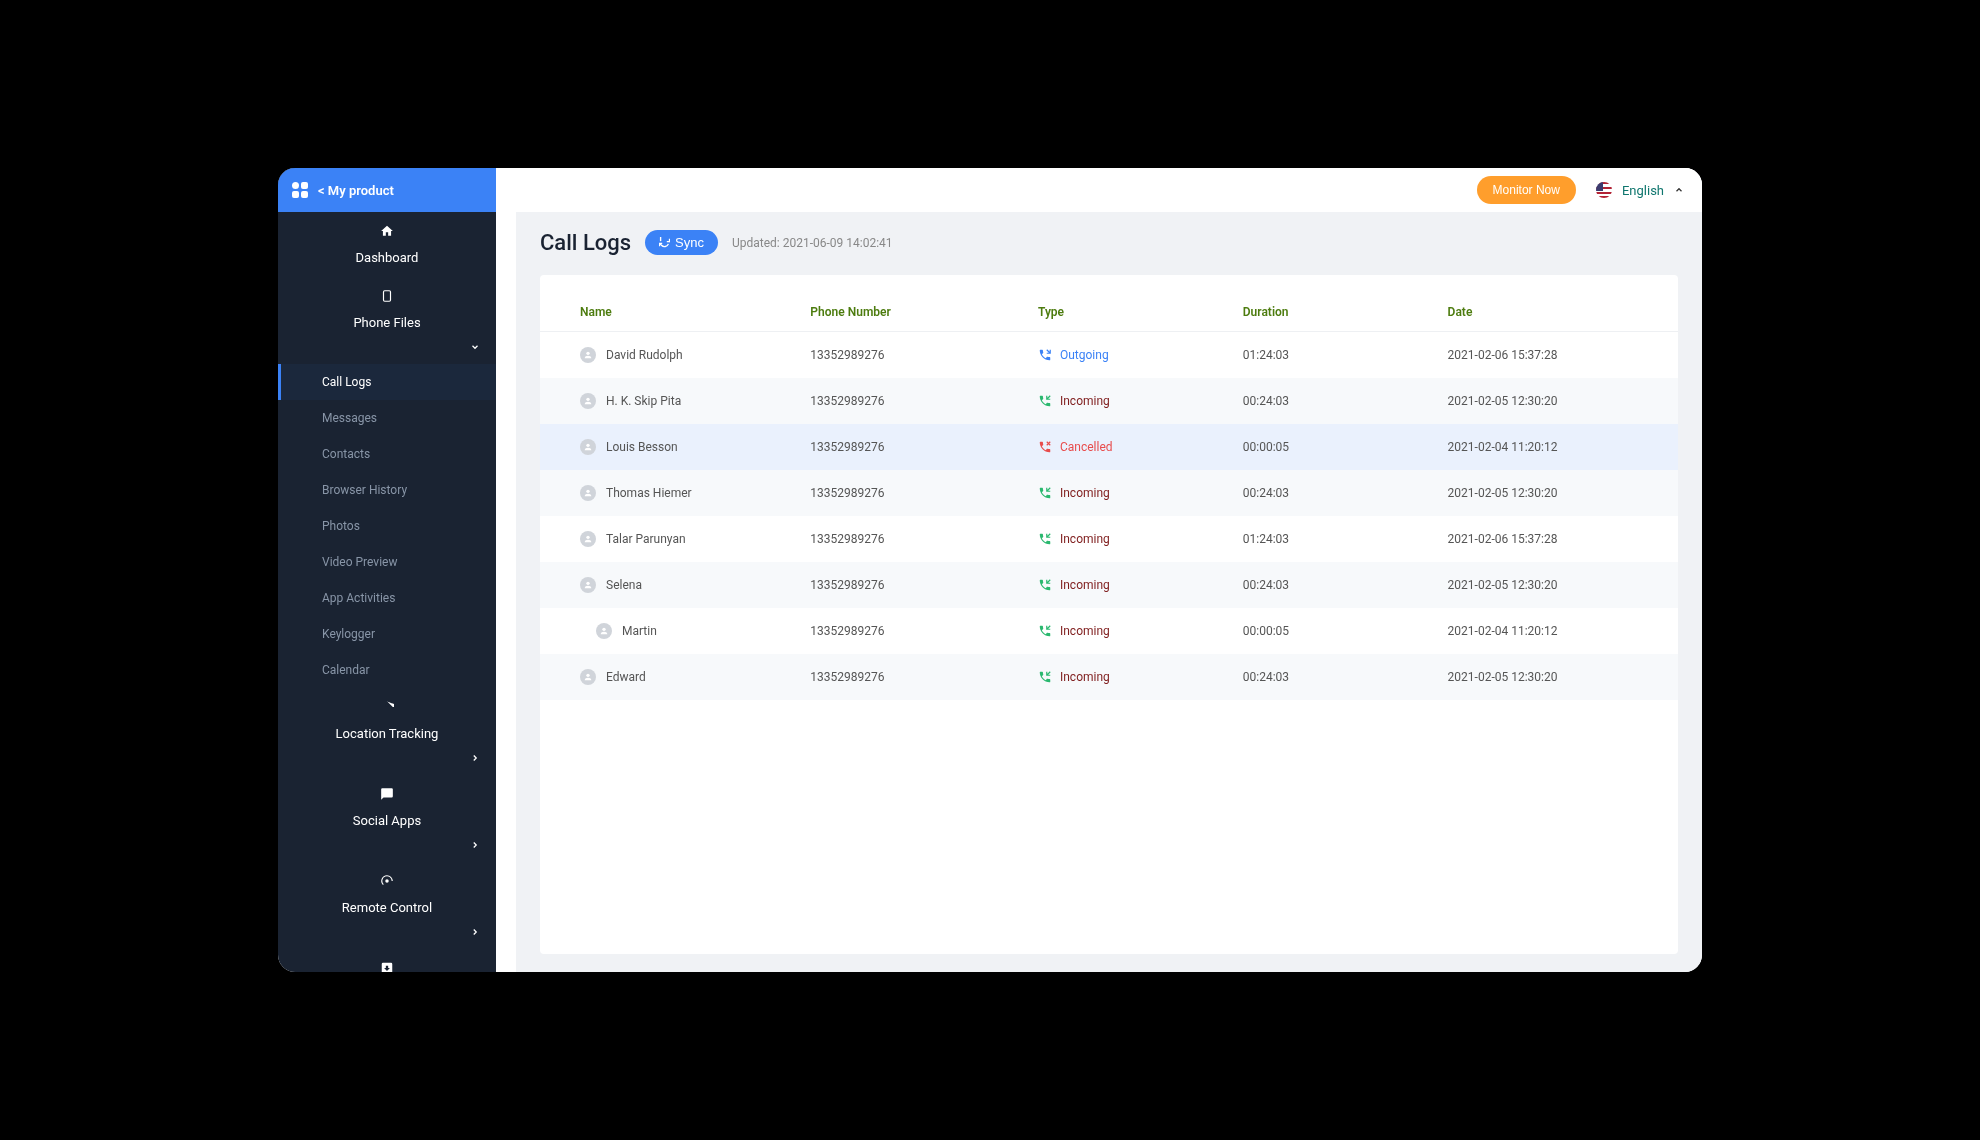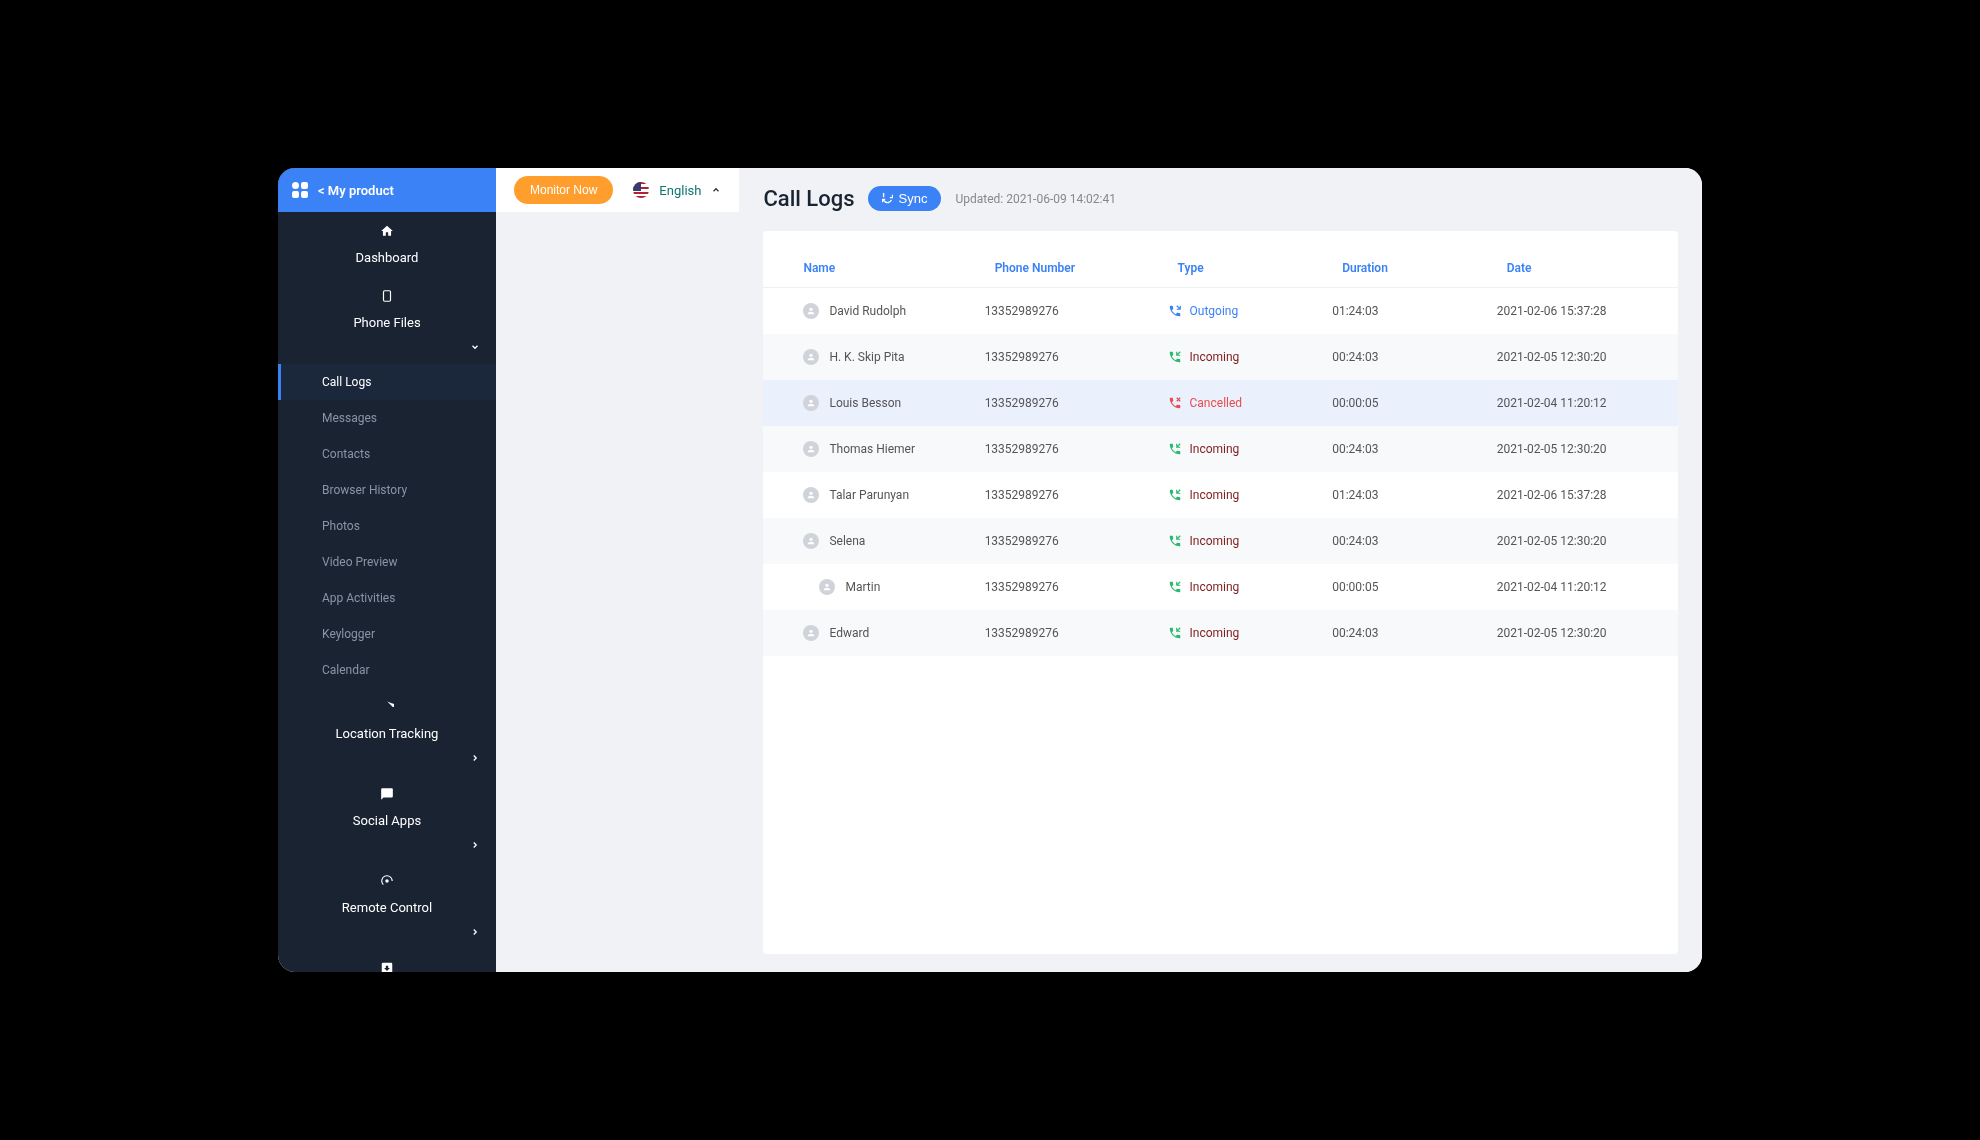--- a/index.html
+++ b/index.html
@@ -14,42 +14,42 @@
 .logo-dots span { background: #fff; border-radius: 2px; }
 .logo-dots span:first-child { border-radius: 50%; }
 .sidebar-menu { flex: 1; overflow-y: auto; }
 .menu-item { display: flex; align-items: center; padding: 12px 16px; color: #fff; font-size: 13px; cursor: pointer; gap: 12px; flex-direction: column; }
 .menu-item .icon { width: 14px; height: 14px; display: inline-flex; align-items: center; justify-content: center; }
 .menu-item .chevron { margin-left: auto; width: 10px; height: 10px; }
 .submenu-item { padding: 11px 16px 11px 44px; color: #8895a7; font-size: 12px; cursor: pointer; }
 .submenu-item.active { color: #fff; border-left: 3px solid #3b82f6; padding-left: 41px; background: rgba(59,130,246,0.05); }
 
 
-.main { flex: 1; background: #f0f2f5; display: flex; flex-direction: row; overflow: hidden; }
+.main { flex: 1; background: #f0f2f5; display: flex; flex-direction: column; overflow: hidden; margin-left: 20px; }
 .topbar { background: #fff; height: 44px; display: flex; align-items: center; justify-content: flex-end; padding: 0 18px; gap: 20px; flex-shrink: 0; }
 .monitor-btn { background: #ff9e2c; color: #fff; border: none; padding: 7px 16px; border-radius: 16px; font-size: 12px; font-weight: 500; cursor: pointer; }
 .lang-selector { display: flex; align-items: center; gap: 10px; font-size: 13px; color: #0f766e; cursor: pointer; }
 .flag { width: 16px; height: 16px; border-radius: 50%; background: linear-gradient(to bottom, #b22234 0%, #b22234 15%, #fff 15%, #fff 30%, #b22234 30%, #b22234 45%, #fff 45%, #fff 60%, #b22234 60%, #b22234 75%, #fff 75%, #fff 90%, #b22234 90%); position: relative; overflow: hidden; }
 .flag::before { content: ''; position: absolute; top: 0; left: 0; width: 45%; height: 55%; background: #3c3b6e; }
 
 .content { flex: 1; padding: 18px 24px; overflow-y: auto; display: flex; flex-direction: column; }
 .page-header { display: flex; align-items: center; gap: 14px; margin-bottom: 20px; }
 .page-title { font-size: 22px; font-weight: 500; color: #1a2332; }
 .sync-btn { background: #3b82f6; color: #fff; border: none; padding: 5px 14px; border-radius: 14px; font-size: 13px; cursor: pointer; display: inline-flex; align-items: center; gap: 5px; }
 .updated-text { font-size: 12px; color: #888; }
 
 .card { background: #fff; border-radius: 4px; padding: 18px 0 0 0; flex: 1; display: flex; flex-direction: column; }
 .card-controls { display: flex; justify-content: space-between; padding: 0 20px 14px 20px; }
 .filter-select { border: 1px solid #e2e5e9; padding: 6px 28px 6px 10px; font-size: 12px; color: #333; border-radius: 3px; background: #fff; position: relative; width: 110px; display: flex; align-items: center; justify-content: space-between; cursor: pointer; }
 .search-box { border: 1px solid #e2e5e9; padding: 6px 10px; font-size: 12px; border-radius: 3px; width: 150px; display: flex; align-items: center; gap: 6px; color: #aaa; }
 .search-box input { border: none; outline: none; flex: 1; font-size: 12px; color: #333; background: transparent; }
 .search-box input::placeholder { color: #aaa; }
 
 .table { width: 100%; border-collapse: collapse; }
-.table th { text-align: left; padding: 12px 30px; font-size: 12px; font-weight: 600; color: #3b82f6; border-bottom: 1px solid #eef0f3; }
+.table th { text-align: left; padding: 12px 20px; font-size: 12px; font-weight: 600; color: #4d7c0f; border-bottom: 1px solid #eef0f3; }
 .table td { padding: 15px 20px; font-size: 12px; color: #555; }
 .table tbody tr:nth-child(even) { background: #f7f9fb; }
 .table tbody tr.highlight { background: #eaf1fd; }
 .name-cell { display: flex; align-items: center; gap: 10px; }
 .avatar { width: 16px; height: 16px; border-radius: 50%; background: #d0d4da; display: inline-flex; align-items: center; justify-content: center; }
 .avatar svg { width: 10px; height: 10px; }
 .type-cell { display: flex; align-items: center; gap: 8px; }
 .type-outgoing { color: #3b82f6; }
 .type-incoming { color: #7f1d1d; }
 .type-cancelled { color: #e84c4c; }

